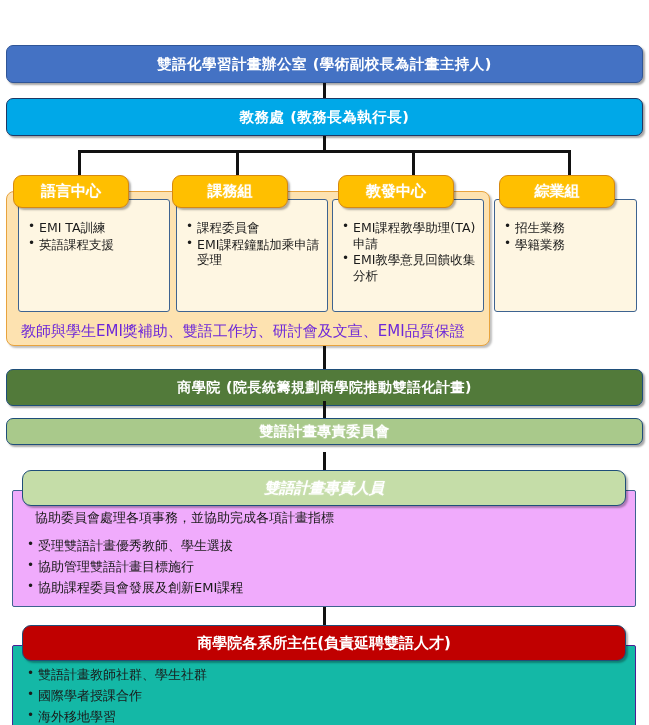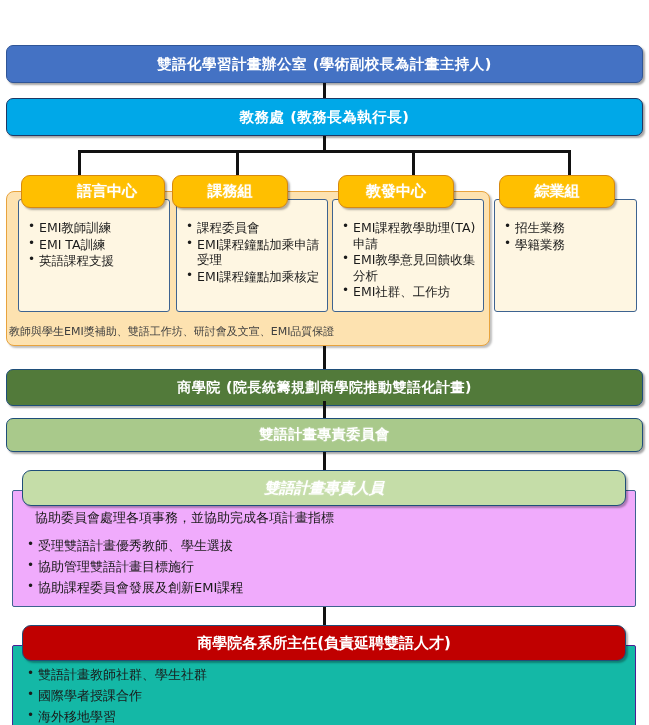--- a/index.html
+++ b/index.html
@@ -38,23 +38,23 @@
     background:#FDE2B0;
     border:1px solid #E8A33D;
     border-radius:8px;
     box-shadow:2px 2px 2px rgba(0,0,0,.25);
   }
   .panel-orange-foot{
     position:absolute;
     left:0;right:0;bottom:0;
     height:28px;
     display:flex;align-items:center;
-    padding-left:2px;
-    font-size:11px;
-    color:#404040;
+    padding-left:14px;
+    font-size:15px;
+    color:#6d28d9;
     white-space:nowrap;
   }
 
   
   .card-cream{
     background:#FEF6E2;
     border:1px solid #3E6390;
     border-radius:3px;
   }
   .pill{
@@ -132,45 +132,42 @@
   <div class="ln ln-v" style="left:412px;top:111px;height:25px;"></div>
   <div class="ln ln-v" style="left:568px;top:111px;height:25px;"></div>
 
   <div class="node panel-orange" style="left:6px;top:152px;width:484px;height:155px;">
     <div class="panel-orange-foot">教師與學生EMI獎補助、雙語工作坊、研討會及文宣、EMI品質保證</div>
   </div>
 
   <div class="node card-cream" style="left:18px;top:160px;width:152px;height:113px;">
     <div class="card-body" style="top:20px;">
       <ul class="bl">
-        <li>EMI教師訓練</li>
         <li>EMI TA訓練</li>
         <li>英語課程支援</li>
       </ul>
     </div>
   </div>
-  <div class="pill pill-orange" style="left:21px;top:136px;width:114px;height:31px;padding-left:28px;">語言中心</div>
+  <div class="pill pill-orange" style="left:13px;top:136px;width:114px;height:31px;">語言中心</div>
 
   <div class="node card-cream" style="left:176px;top:160px;width:152px;height:113px;">
     <div class="card-body" style="top:20px;">
       <ul class="bl">
         <li>課程委員會</li>
         <li>EMI課程鐘點加乘申請受理</li>
-        <li>EMI課程鐘點加乘核定</li>
       </ul>
     </div>
   </div>
   <div class="pill pill-orange" style="left:172px;top:136px;width:114px;height:31px;">課務組</div>
 
   <div class="node card-cream" style="left:332px;top:160px;width:152px;height:113px;">
     <div class="card-body" style="top:20px;">
       <ul class="bl">
         <li>EMI課程教學助理(TA)申請</li>
         <li>EMI教學意見回饋收集分析</li>
-        <li>EMI社群、工作坊</li>
       </ul>
     </div>
   </div>
   <div class="pill pill-orange" style="left:338px;top:136px;width:114px;height:31px;">教發中心</div>
 
   <div class="node card-cream" style="left:494px;top:160px;width:143px;height:113px;">
     <div class="card-body" style="top:20px;">
       <ul class="bl">
         <li>招生業務</li>
         <li>學籍業務</li>
@@ -178,21 +175,21 @@
     </div>
   </div>
   <div class="pill pill-orange" style="left:499px;top:136px;width:114px;height:31px;">綜業組</div>
 
   <div class="ln ln-v" style="left:323px;top:307px;height:23px;"></div>
 
   <div class="node bar bar-olive" style="left:6px;top:330px;width:637px;height:37px;">商學院 (院長統籌規劃商學院推動雙語化計畫)</div>
 
   <div class="ln ln-v" style="left:323px;top:362px;height:17px;"></div>
 
-  <div class="node bar bar-lightgreen" style="left:6px;top:379px;width:637px;height:34px;">雙語計畫專責委員會</div>
+  <div class="node bar bar-lightgreen" style="left:6px;top:379px;width:637px;height:27px;">雙語計畫專責委員會</div>
 
   <div class="ln ln-v" style="left:323px;top:413px;height:18px;"></div>
 
   <div class="node card-green" style="left:12px;top:451px;width:624px;height:117px;">
     <div style="position:absolute;left:22px;top:18px;right:12px;" class="lead">協助委員會處理各項事務，並協助完成各項計畫指標</div>
     <div style="position:absolute;left:14px;top:45px;right:12px;">
       <ul class="bl big">
         <li>受理雙語計畫優秀教師、學生選拔</li>
         <li>協助管理雙語計畫目標施行</li>
         <li>協助課程委員會發展及創新EMI課程</li>

